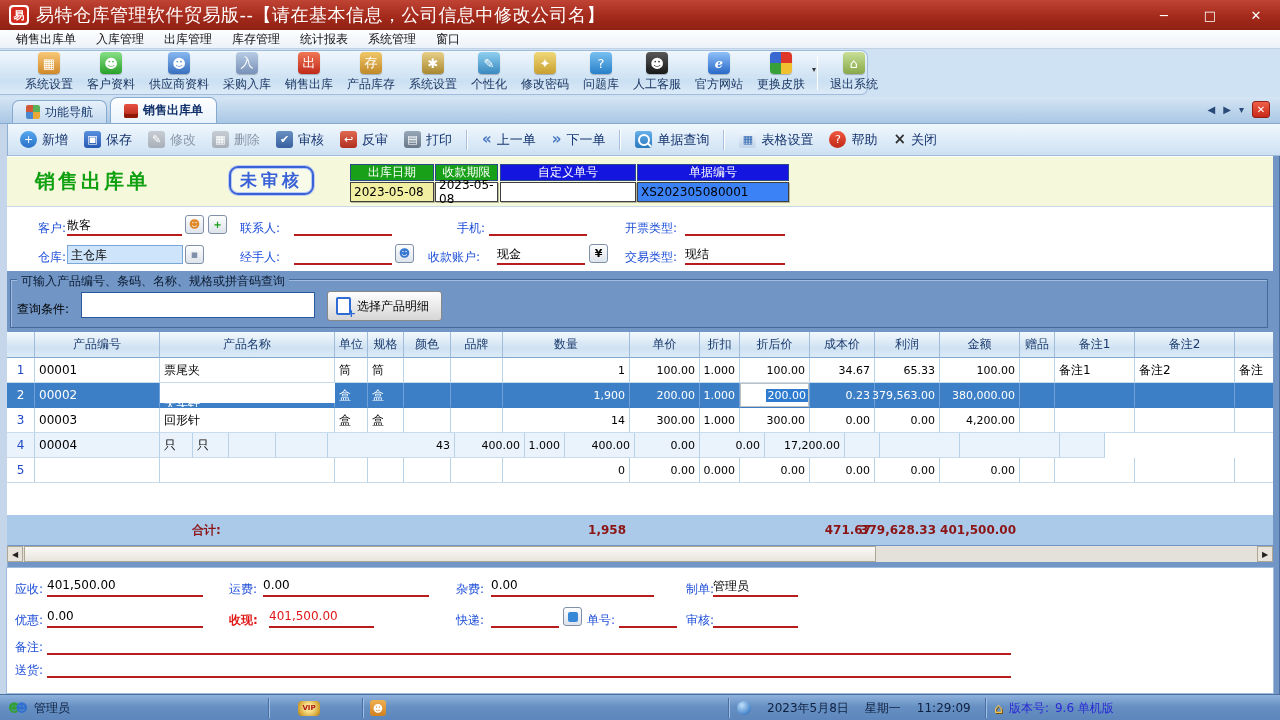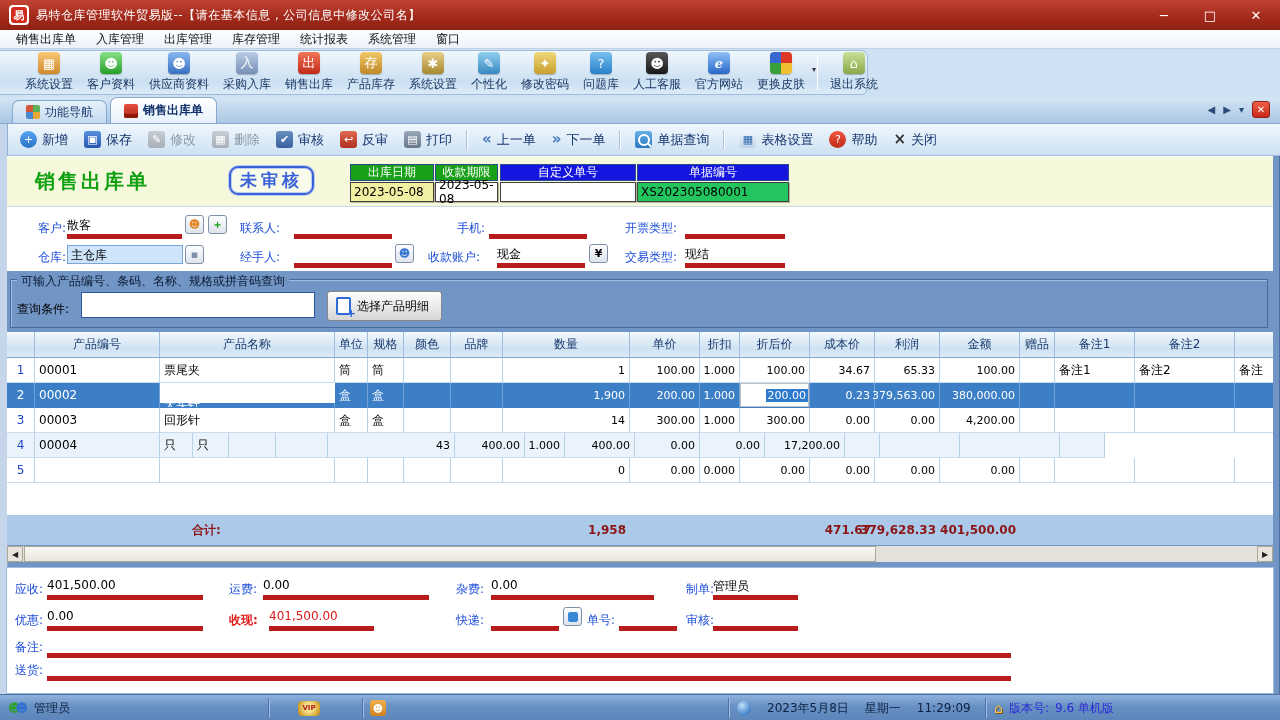--- a/index.html
+++ b/index.html
@@ -7,21 +7,21 @@
        font-family:"DejaVu Sans","Liberation Sans",sans-serif;font-size:12px;
        background:#7195C5;box-shadow:inset 0 0 0 1px #4A6FA0;}
 
   
   #titlebar{position:absolute;left:0;top:0;width:100%;height:30px;
     background:linear-gradient(#C04434,#A42A1C 55%,#8E2113);display:flex;align-items:center;color:#fff;}
   .logo{width:20px;height:20px;background:#fff;border-radius:4px;margin:0 7px 0 9px;
     display:flex;align-items:center;justify-content:center;}
   .logo-inner{width:16px;height:16px;background:#Degree;background:#D42A1E;border-radius:3px;color:#fff;
     font-size:11px;font-weight:bold;display:flex;align-items:center;justify-content:center;}
-  .win-title{font-size:12px;letter-spacing:.5px;text-align:center;}
+  .win-title{font-size:18px;letter-spacing:.5px;text-align:center;}
   .winbtns{margin-left:auto;display:flex;gap:30px;padding-right:16px;font-size:13px;}
   .winbtn{width:16px;text-align:center;}
 
   
   #menubar{position:absolute;left:0;top:30px;width:100%;height:19px;box-sizing:border-box;
     background:linear-gradient(#FDFEFF,#ECF2F9);border-bottom:1px solid #C2D2E4;
     display:flex;align-items:center;padding-left:6px;color:#111;}
   .menu-item{padding:1px 10px;}
 
   
@@ -82,21 +82,21 @@
   .oh-field{position:absolute;top:7px;}
   .ohf0{left:343px;width:84px;} .ohf1{left:428px;width:63px;} .ohf2{left:493px;width:136px;} .ohf3{left:630px;width:152px;}
   .oh-h{height:17px;color:#fff;display:flex;align-items:center;justify-content:center;border:1px solid #2A4A8A;
     box-sizing:border-box;font-size:12px;}
   .oh-v{margin-top:1px;height:20px;background:#fff;border:1px solid #404040;display:flex;align-items:center;
     padding:0 3px;box-sizing:border-box;box-shadow:1px 1px 0 #B8B89A;}
 
   
   #order-form{position:absolute;left:7px;top:206px;width:1266px;height:65px;background:#fff;border-top:1px solid #C8D8E8;}
   .flb{position:absolute;color:#1d4ed8;}
-  .uf{position:absolute;height:17px;border-bottom:5px solid #b91c1c;}
+  .uf{position:absolute;height:17px;border-bottom:2px solid #b91c1c;}
   .box-input{position:absolute;height:19px;background:#CDE4FB;border:1px solid #7AA6D8;box-sizing:border-box;padding:1px 3px;}
   .mini-btn{position:absolute;width:19px;height:19px;box-sizing:border-box;border:1px solid #8090A8;border-radius:3px;
     background:linear-gradient(#FDFDFD,#DEE4EC);display:flex;align-items:center;justify-content:center;font-size:11px;}
 
   
   #query{position:absolute;left:7px;top:271px;width:1266px;height:60px;background:#7195C5;}
   .qbox{position:absolute;left:3px;right:5px;top:8px;bottom:3px;border:1px solid #46689A;
     box-shadow:inset 1px 1px 0 #9FBCE0;}
   .qlegend{position:absolute;left:10px;top:2px;background:#7195C5;padding:0 4px;color:#0A1A30;z-index:2;}
   .qlabel{position:absolute;left:10px;top:30px;color:#000;}
@@ -333,21 +333,21 @@
       <div class="oh-field ohf1">
         <div class="oh-h" style="background: rgb(24, 160, 24);">收款期限</div>
         <div class="oh-v" style="background: rgb(255, 255, 255);">2023-05-08</div>
       </div>
       <div class="oh-field ohf2">
         <div class="oh-h" style="background: rgb(21, 21, 224);">自定义单号</div>
         <div class="oh-v" style="background: rgb(255, 255, 255);"></div>
       </div>
       <div class="oh-field ohf3">
         <div class="oh-h" style="background: rgb(21, 21, 224);">单据编号</div>
-        <div class="oh-v" style="background: #22c55e;">XS202305080001</div>
+        <div class="oh-v" style="background: #3b82f6;">XS202305080001</div>
       </div>
     </div>
 
   <div id="order-form">
     <span class="flb" style="left:31px;top:13px">客户:</span>
     <span class="uf" style="left:60px;top:10px;width:115px">散客</span>
     <span class="mini-btn" style="left:178px;top:8px">
         <span style="color:#E08828">☻</span>
       </span>
     <span class="mini-btn" style="left:201px;top:8px">

